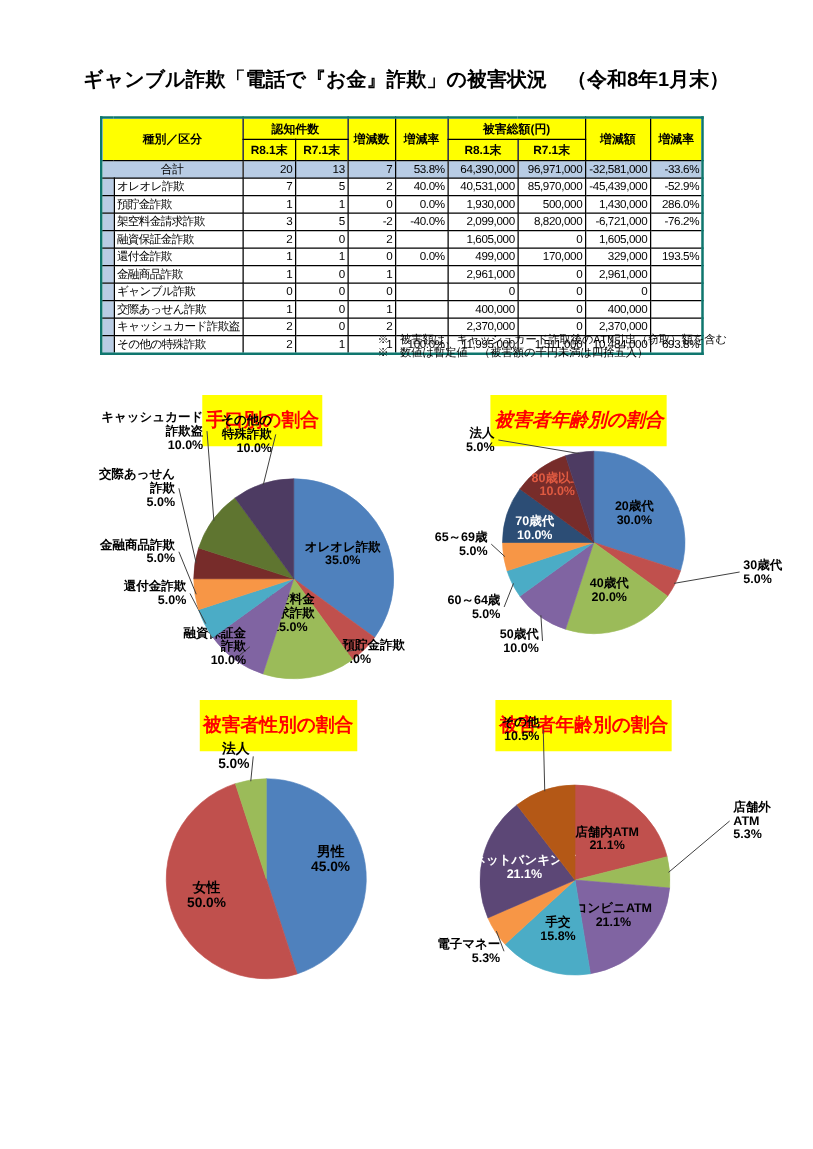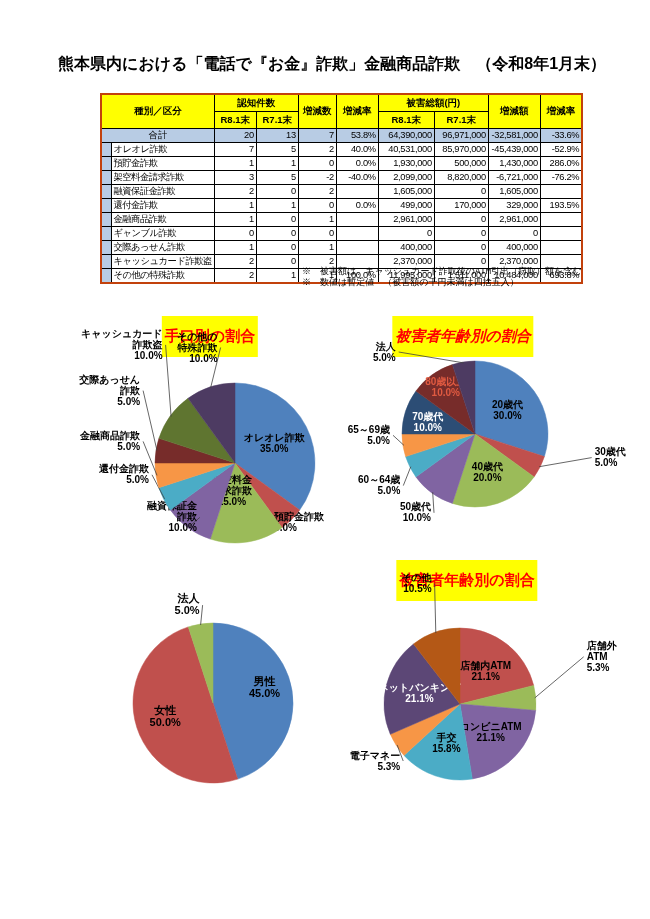--- a/index.html
+++ b/index.html
@@ -1,22 +1,22 @@
 <!DOCTYPE html>
 <html><head>
 <meta charset="utf-8">
 <style>
   html,body{margin:0;padding:0;background:#fff;}
   .page{position:relative;width:650px;height:919px;background:#ffffff;
         font-family:"Liberation Sans","DejaVu Sans",sans-serif;overflow:hidden;}
   .main-title{position:absolute;left:58px;top:54px;width:534px;text-align:center;
         font-size:16px;font-weight:bold;color:#000;white-space:nowrap;}
   
-  table.damage{position:absolute;left:100px;top:93px;border-collapse:collapse;table-layout:fixed;
-        border:2px solid #c2410c;}
+  table.damage{position:absolute;left:80px;top:93px;border-collapse:collapse;table-layout:fixed;
+        border:2px solid #0f766e;}
   table.damage th,table.damage td{border:1px solid #000;overflow:hidden;white-space:nowrap;}
   table.damage th{background:#FFFF00;font-weight:bold;text-align:center;font-size:9.5px;height:16px;padding:0 1px;}
   table.damage td{height:13px;line-height:13px;font-size:9.3px;padding:0 2px;}
   td.strip{background:#B8CCE4;padding:0;}
   td.cat{text-align:left;font-size:9px;letter-spacing:-0.5px;}
   td.num{text-align:right;letter-spacing:-0.3px;}
   tr.total-row td{background:#B8CCE4;}
   tr.total-row td.cat{text-align:center;letter-spacing:0;}
   .notes{position:absolute;left:302px;top:267px;font-size:9px;line-height:11px;color:#000;font-family:Liberation Mono, monospace;}
   
@@ -25,21 +25,21 @@
   .chart-title{position:absolute;top:2px;transform:translateX(-50%);background:#FFFF00;color:#FF0000;
         font-weight:bold;font-size:15px;padding:11px 3px;white-space:nowrap;}
   .t1{left:calc(50% + 5px);} .t2{left:calc(50% - 26px);font-style:italic;} .t3{left:calc(50% - 5px);} .t4{left:calc(50% - 27px);}
   svg text{font-family:"Liberation Sans","DejaVu Sans",sans-serif;font-weight:bold;}
 </style>
 </head>
 <body>
 
 <div class="page">
 
-  <div class="main-title">熊本県内における「電話で『お金』詐欺」金融商品詐欺　（令和8年1月末）</div>
+  <div class="main-title">ギャンブル詐欺「電話で『お金』詐欺」の被害状況　（令和8年1月末）</div>
 
   <table class="damage">
     <colgroup>
       <col style="width:10px">
         <col style="width:98px">
         <col style="width:42px">
         <col style="width:42px">
       <col style="width:38px">
         <col style="width:42px">
         <col style="width:56px">
@@ -258,20 +258,21 @@
         <text fill="#FFFFFF" text-anchor="middle" font-size="10"><tspan x="89.8" y="106.2">70歳代</tspan><tspan x="89.8" y="117.2">10.0%</tspan></text>
         <path d="M137.0,120.0 L77.9,77.1 A73,73 0 0 1 114.4,50.6 Z" fill="#772C2A" stroke="#772C2A" stroke-width="0.5"></path>
         <text fill="#E05A41" text-anchor="middle" font-size="10"><tspan x="107.8" y="71.3">80歳以上</tspan><tspan x="107.8" y="82.3">10.0%</tspan></text>
         <path d="M137.0,120.0 L114.4,50.6 A73,73 0 0 1 137.0,47.0 Z" fill="#4D3B62" stroke="#4D3B62" stroke-width="0.5"></path>
         <polyline points="125.7,48.9 60.7,38.0" fill="none" stroke="#404040" stroke-width="0.8"></polyline>
         <text fill="#000000" text-anchor="end" font-size="10"><tspan x="57.7" y="35.5">法人</tspan><tspan x="57.7" y="46.5">5.0%</tspan></text>
       </svg>
   </div>
 
   <div class="chart" style="left:95px;top:558px;width:265px;height:260px">
+    <span class="chart-title t3">被害者性別の割合</span>
     <svg width="265" height="260">
         <path d="M118.0,145.0 L118.0,65.0 A80,80 0 0 1 142.7,221.1 Z" fill="#4F81BD" stroke="#4F81BD" stroke-width="0.5"></path>
         <text fill="#000000" text-anchor="middle" font-size="11"><tspan x="169.5" y="127.1">男性</tspan><tspan x="169.5" y="139.1">45.0%</tspan></text>
         <path d="M118.0,145.0 L142.7,221.1 A80,80 0 0 1 93.3,68.9 Z" fill="#C0504D" stroke="#C0504D" stroke-width="0.5"></path>
         <text fill="#000000" text-anchor="middle" font-size="11"><tspan x="70.2" y="155.6">女性</tspan><tspan x="70.2" y="167.6">50.0%</tspan></text>
         <path d="M118.0,145.0 L93.3,68.9 A80,80 0 0 1 118.0,65.0 Z" fill="#9BBB59" stroke="#9BBB59" stroke-width="0.5"></path>
         <polyline points="105.6,67.0 107.6,47.1" fill="none" stroke="#404040" stroke-width="0.8"></polyline>
         <text fill="#000000" text-anchor="end" font-size="11"><tspan x="104.6" y="44.1">法人</tspan><tspan x="104.6" y="56.1">5.0%</tspan></text>
       </svg>
   </div>

